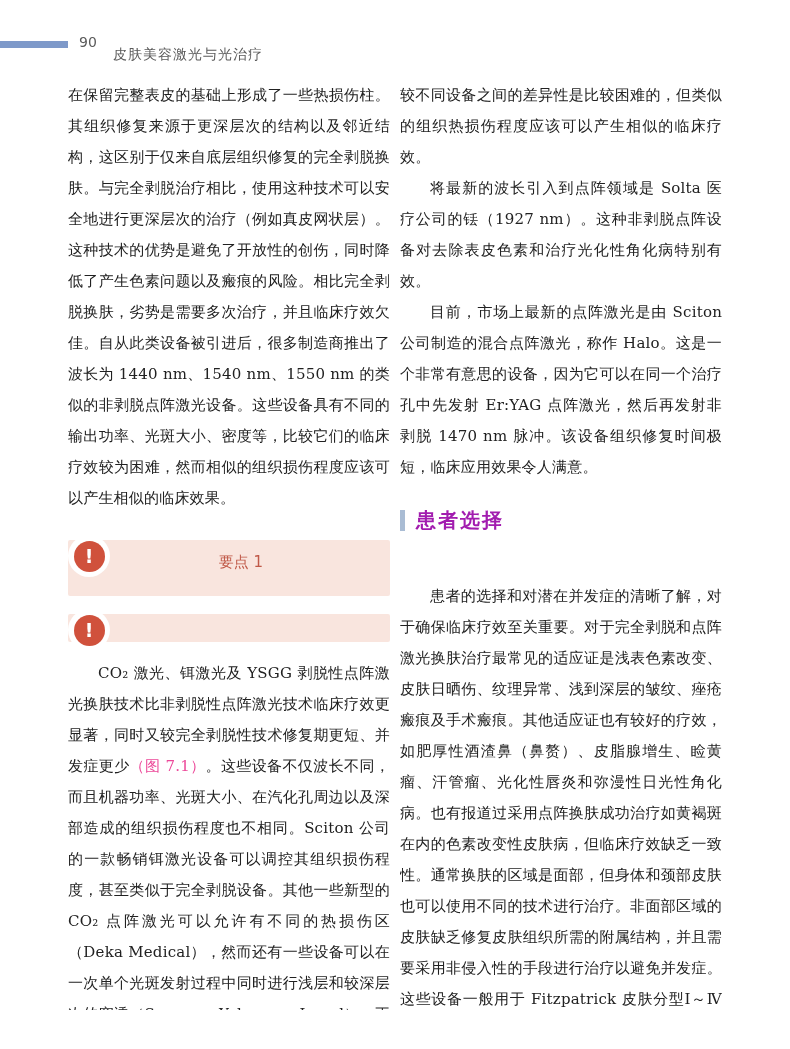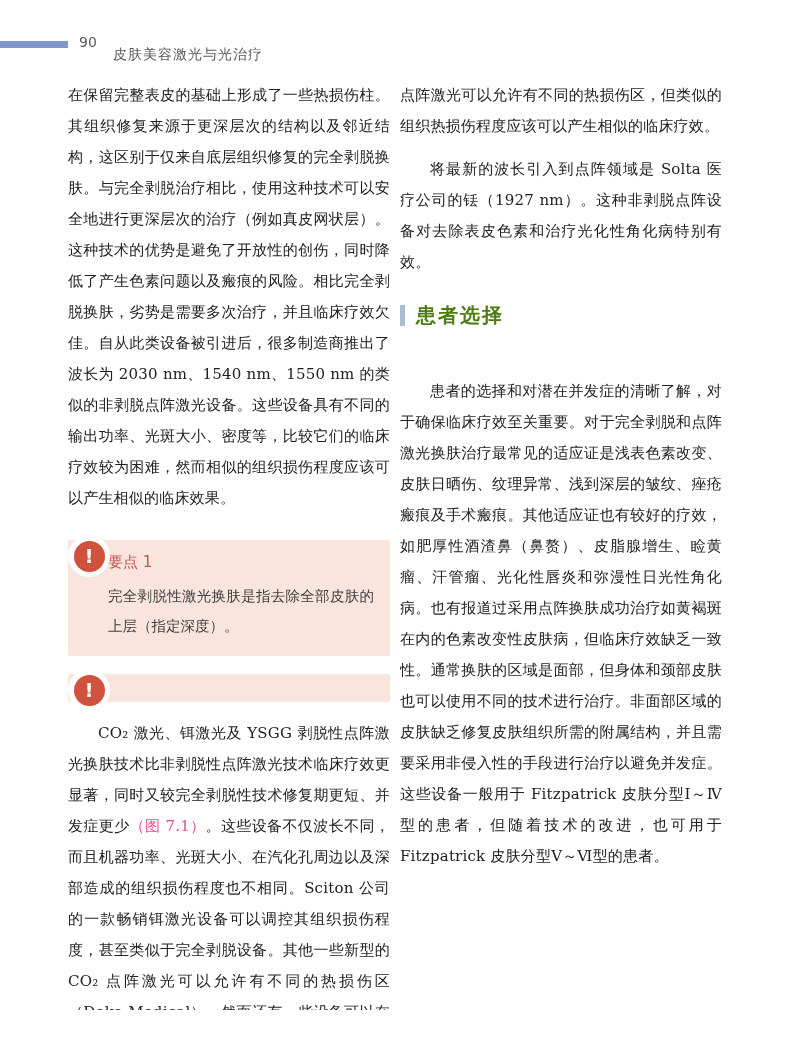--- a/index.html
+++ b/index.html
@@ -70,86 +70,87 @@
     border-radius: 50%;
     display: flex; align-items: center; justify-content: center;
     font-family: "DejaVu Sans", sans-serif;
     font-weight: bold; font-size: 19px; line-height: 1;
   }
   .callout-title {
     font-family: "DejaVu Sans", sans-serif;
     font-size: 15px; font-weight: normal;
     color: #c05948;
     margin: 0 0 9px 0;
+    text-align: center;
   }
   .callout-body {
     font-family: "DejaVu Sans", sans-serif;
     font-size: 14.5px; line-height: 30px;
     color: #404040; text-align: justify;
   }
 
   
   .section-heading {
     margin: 24px 0 47px 0;
     display: flex; align-items: center;
     font-family: "DejaVu Sans", sans-serif;
     font-size: 20px; font-weight: bold;
-    color: #4d7c0f; letter-spacing: 2px;
+    color: #a21caf; letter-spacing: 2px;
   }
   .heading-accent-bar {
     display: inline-block;
     width: 5px; height: 21px;
     background: #a9bcd4;
     margin-right: 11px;
   }
 
-  .para + .para { margin-top: 12px; }
+  .para + .para { margin-top: 0; }
   .after-callouts { margin-top: 14px; }
 </style>
 </head>
 <body>
 
 <div class="page">
 
   <header class="page-header">
     <div class="header-accent-bar"></div>
     <span class="page-number">90</span>
     <span class="running-title">皮肤美容激光与光治疗</span>
   </header>
 
   <main class="columns">
 
     <section class="col">
 
-      <p class="para">在保留完整表皮的基础上形成了一些热损伤柱。其组织修复来源于更深层次的结构以及邻近结构，这区别于仅来自底层组织修复的完全剥脱换肤。与完全剥脱治疗相比，使用这种技术可以安全地进行更深层次的治疗（例如真皮网状层）。这种技术的优势是避免了开放性的创伤，同时降低了产生色素问题以及瘢痕的风险。相比完全剥脱换肤，劣势是需要多次治疗，并且临床疗效欠佳。自从此类设备被引进后，很多制造商推出了波长为 2030 nm、1540 nm、1550 nm 的类似的非剥脱点阵激光设备。这些设备具有不同的输出功率、光斑大小、密度等，比较它们的临床疗效较为困难，然而相似的组织损伤程度应该可以产生相似的临床效果。</p>
+      <p class="para">在保留完整表皮的基础上形成了一些热损伤柱。其组织修复来源于更深层次的结构以及邻近结构，这区别于仅来自底层组织修复的完全剥脱换肤。与完全剥脱治疗相比，使用这种技术可以安全地进行更深层次的治疗（例如真皮网状层）。这种技术的优势是避免了开放性的创伤，同时降低了产生色素问题以及瘢痕的风险。相比完全剥脱换肤，劣势是需要多次治疗，并且临床疗效欠佳。自从此类设备被引进后，很多制造商推出了波长为 1440 nm、1540 nm、1550 nm 的类似的非剥脱点阵激光设备。这些设备具有不同的输出功率、光斑大小、密度等，比较它们的临床疗效较为困难，然而相似的组织损伤程度应该可以产生相似的临床效果。</p>
 
       <aside class="callout">
         <div class="icon-ring">
           <div class="icon-circle">!</div>
         </div>
         <h3 class="callout-title">要点 1</h3>
-        <p class="callout-body">完全剥脱性激光换肤是指去除全部皮肤的上层（指定深度）。</p>
       </aside>
 
       <aside class="callout">
         <div class="icon-ring">
           <div class="icon-circle">!</div>
         </div>
       </aside>
 
       <p class="para indent after-callouts"><span>CO₂ 激光、铒激光及 YSGG 剥脱性点阵激光换肤技术比非剥脱性点阵激光技术临床疗效更显著，同时又较完全剥脱性技术修复期更短、并发症更少</span><a class="figref">（图 7.1）</a><span>。这些设备不仅波长不同，而且机器功率、光斑大小、在汽化孔周边以及深部造成的组织损伤程度也不相同。Sciton 公司的一款畅销铒激光设备可以调控其组织损伤程度，甚至类似于完全剥脱设备。其他一些新型的 CO₂ 点阵激光可以允许有不同的热损伤区（Deka Medical），然而还有一些设备可以在一次单个光斑发射过程中同时进行浅层和较深层次的穿透（Syneron, Yokneum, Israel）。正如非剥脱点阵激光，由于不同设备的输出功率、光斑大小、能量密度、热损伤程度不同，故直接比</span></p>
 
     </section>
 
     <section class="col">
 
-      <p class="para">点阵激光可以允许有不同的热损伤区，但类似的组织热损伤程度应该可以产生相似的临床疗效。</p>
+      <p class="para">较不同设备之间的差异性是比较困难的，但类似的组织热损伤程度应该可以产生相似的临床疗效。</p>
 
       <p class="para indent">将最新的波长引入到点阵领域是 Solta 医疗公司的铥（1927 nm）。这种非剥脱点阵设备对去除表皮色素和治疗光化性角化病特别有效。</p>
 
+      <p class="para indent">目前，市场上最新的点阵激光是由 Sciton 公司制造的混合点阵激光，称作 Halo。这是一个非常有意思的设备，因为它可以在同一个治疗孔中先发射 Er:YAG 点阵激光，然后再发射非剥脱 1470 nm 脉冲。该设备组织修复时间极短，临床应用效果令人满意。</p>
 
       <h2 class="section-heading">
         <span class="heading-accent-bar"></span>
         <span>患者选择</span>
       </h2>
 
       <p class="para indent">患者的选择和对潜在并发症的清晰了解，对于确保临床疗效至关重要。对于完全剥脱和点阵激光换肤治疗最常见的适应证是浅表色素改变、皮肤日晒伤、纹理异常、浅到深层的皱纹、痤疮瘢痕及手术瘢痕。其他适应证也有较好的疗效，如肥厚性酒渣鼻（鼻赘）、皮脂腺增生、睑黄瘤、汗管瘤、光化性唇炎和弥漫性日光性角化病。也有报道过采用点阵换肤成功治疗如黄褐斑在内的色素改变性皮肤病，但临床疗效缺乏一致性。通常换肤的区域是面部，但身体和颈部皮肤也可以使用不同的技术进行治疗。非面部区域的皮肤缺乏修复皮肤组织所需的附属结构，并且需要采用非侵入性的手段进行治疗以避免并发症。这些设备一般用于 Fitzpatrick 皮肤分型Ⅰ～Ⅳ型的患者，但随着技术的改进，也可用于 Fitzpatrick 皮肤分型Ⅴ～Ⅵ型的患者。</p>
 
     </section>
 

